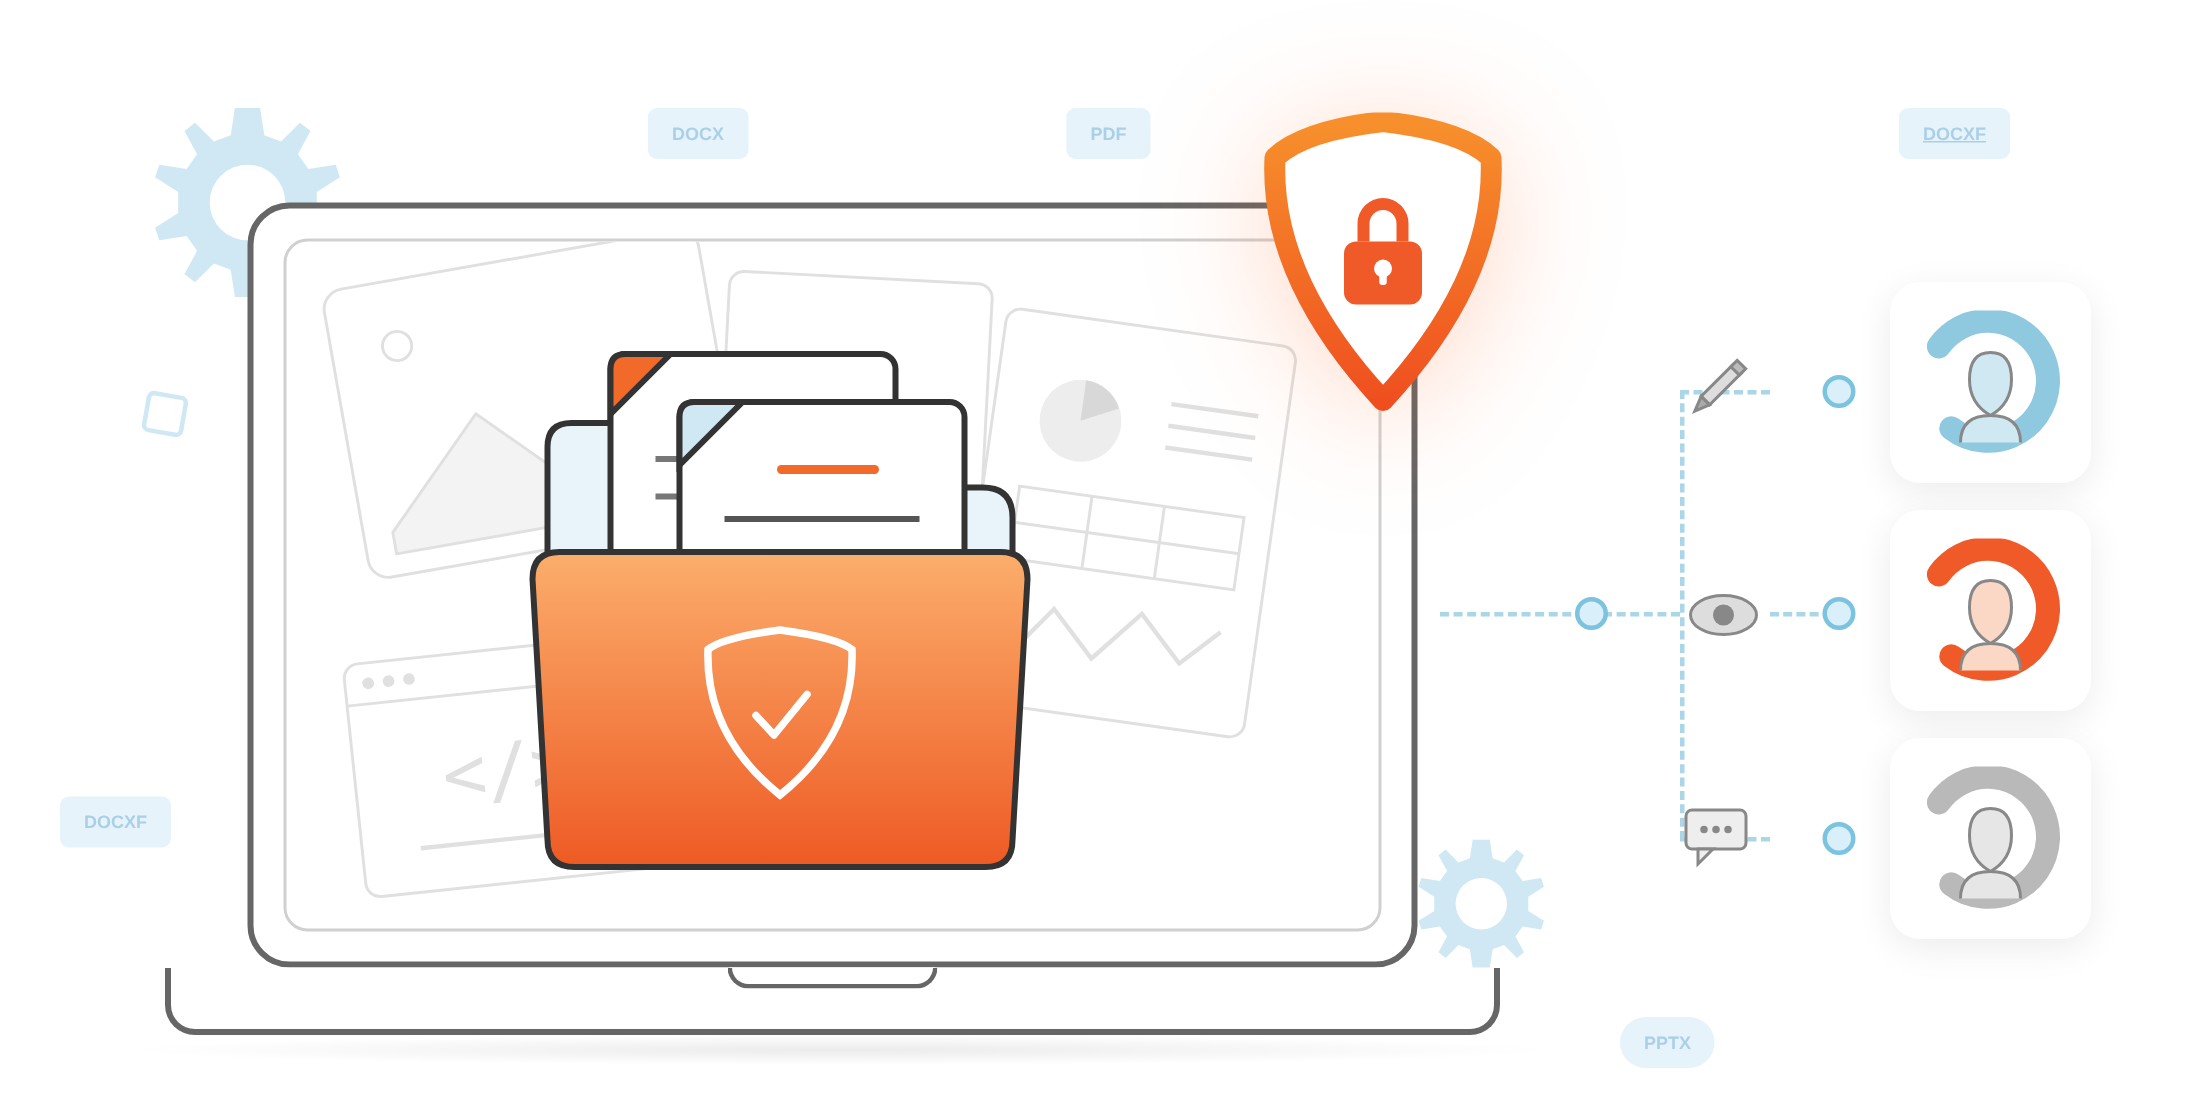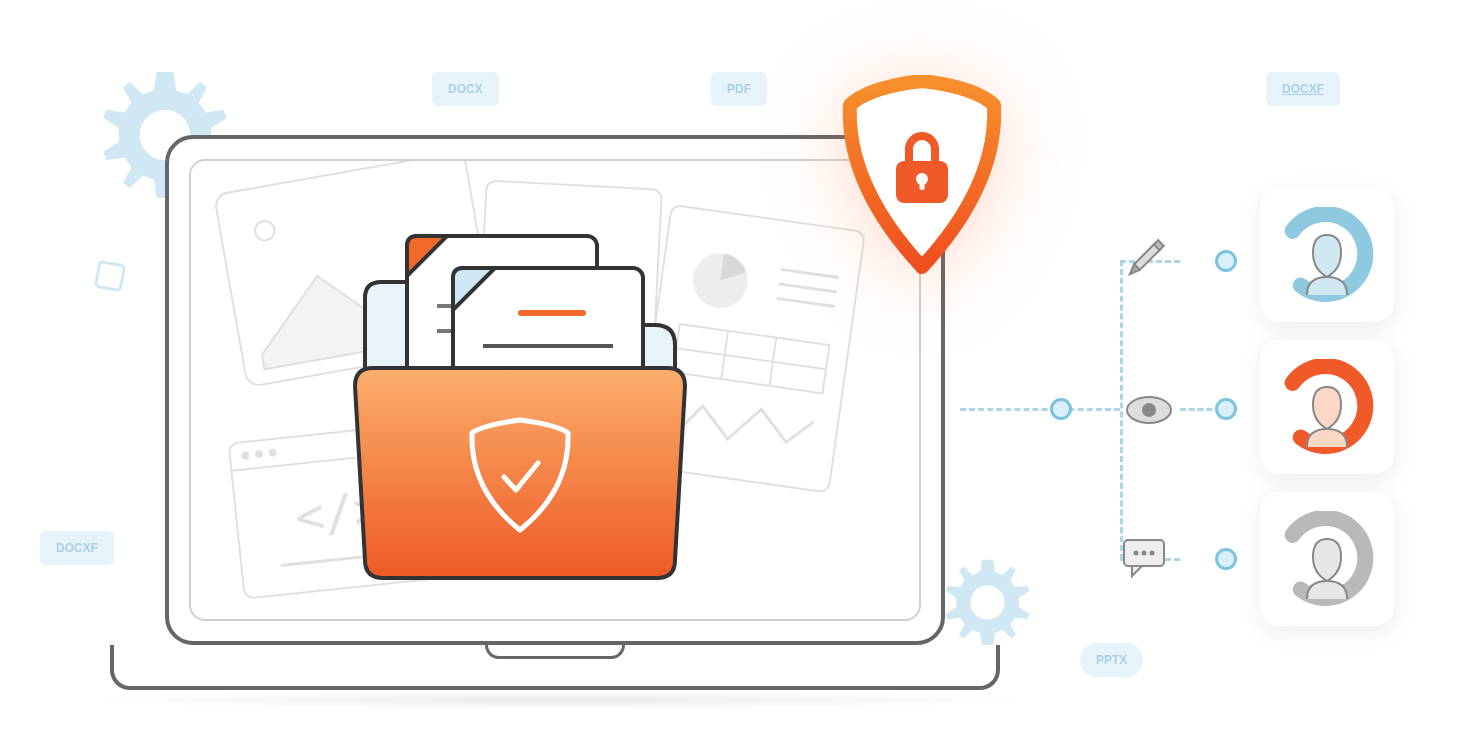--- a/index.html
+++ b/index.html
@@ -147,21 +147,21 @@
     justify-content: center;
   }
 </style>
 </head>
 <body>
 
 <div class="badge" style="left:432px;top:72px;">DOCX</div>
 <div class="badge" style="left:711px;top:72px;">PDF</div>
 <div class="badge" style="left:1266px;top:72px;text-decoration:underline;">DOCXF</div>
 <div class="badge" style="left:40px;top:531px;">DOCXF</div>
-<div class="badge" style="left:1080px;top:643px;border-radius:20px;">PPTX</div>
+<div class="badge" style="left:1080px;top:678px;border-radius:20px;">PPTX</div>
 
 <div style="position:absolute;left:96px;top:262px;width:28px;height:28px;border:3px solid #CFE8F4;border-radius:5px;transform:rotate(10deg);"></div>
 
 <svg class="gear-big" viewBox="0 0 100 100">
   <g fill="#CFE8F4">
     <path d="M50 5 L56 5 L58 18 L66 21 L75 12 L80 16 L74 27 L79 34 L92 32 L94 38 L83 45 L83 55 L94 62 L92 68 L79 66 L74 73 L80 84 L75 88 L66 79 L58 82 L56 95 L50 95 L44 95 L42 82 L34 79 L25 88 L20 84 L26 73 L21 66 L8 68 L6 62 L17 55 L17 45 L6 38 L8 32 L21 34 L26 27 L20 16 L25 12 L34 21 L42 18 L44 5 Z"></path>
     <circle cx="50" cy="50" r="18" fill="#fff"></circle>
   </g>
 </svg>
 

